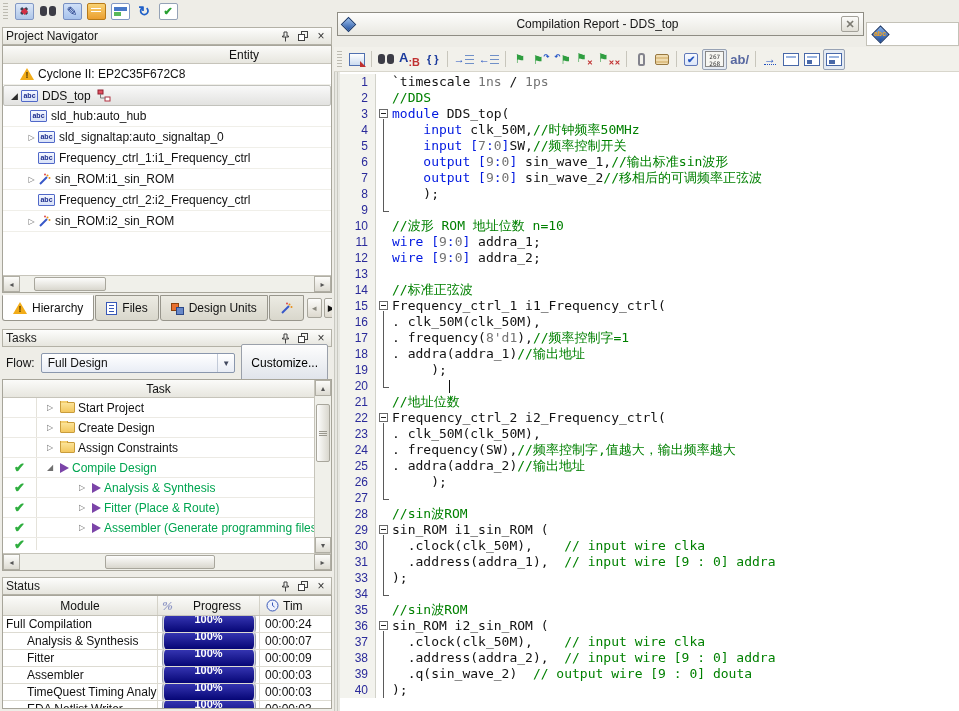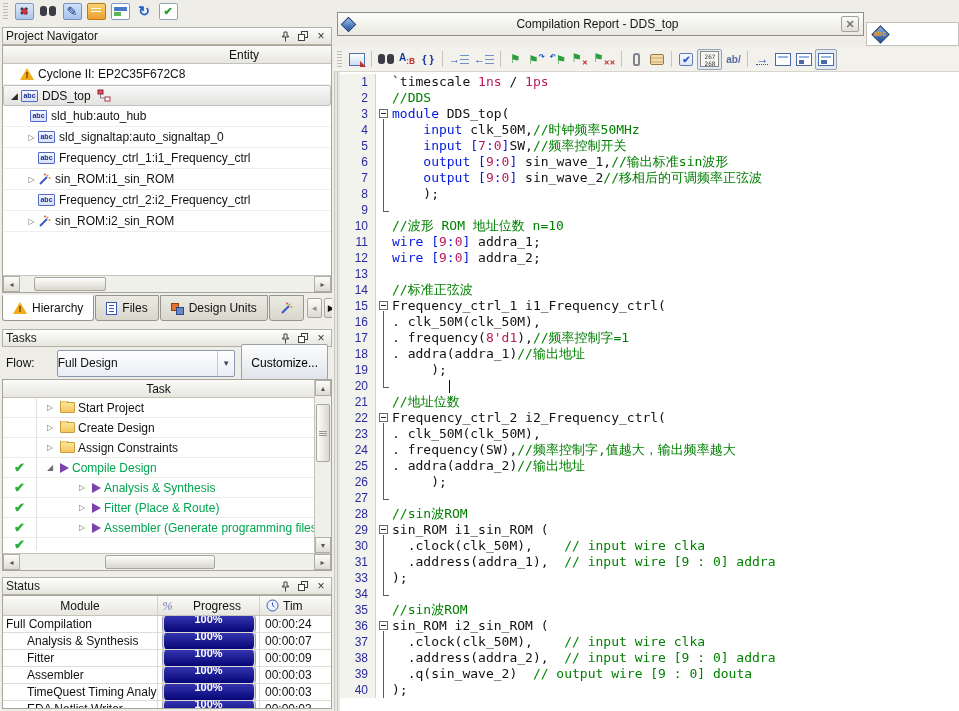--- a/index.html
+++ b/index.html
@@ -78,22 +78,22 @@
   .du-ic::before{content:"";position:absolute;left:0;top:1px;width:6px;height:6px;background:#e87030;border:1px solid #8c4210;}
   .du-ic::after{content:"";position:absolute;left:5px;top:5px;width:6px;height:6px;background:#6888c8;border:1px solid #2c4888;}
   .tab-arrows{margin-left:auto;display:flex;align-items:center;gap:2px;padding-left:2px;}
   .tarr{width:15px;height:20px;border:1px solid #a8a69c;border-radius:2px;background:linear-gradient(#fcfcfa,#ddd9ce);
         font-size:9px;display:flex;align-items:center;justify-content:center;color:#8a887e;}
   .tarr.dark{color:#111;}
 
   
   #tasks-title{top:329px;}
   .flow-row{position:absolute;left:2px;top:349px;width:330px;height:28px;display:flex;align-items:center;gap:6px;padding:0 4px;}
-  .combo{flex:1;height:27px;border:1px solid #8a97ad;border-radius:2px;background:linear-gradient(#ffffff,#e9edf5);
-         display:flex;align-items:center;position:relative;margin-left:16px;}
+  .combo{flex:1;height:20px;border:1px solid #8a97ad;border-radius:2px;background:linear-gradient(#ffffff,#e9edf5);
+         display:flex;align-items:center;padding-left:6px;position:relative;}
   .combo .cbtn{margin-left:auto;width:17px;height:100%;display:flex;align-items:center;justify-content:center;
                font-size:8px;color:#40485e;border-left:1px solid #c2cad8;}
   .pushbtn{height:38px;border:1px solid #9aa0aa;border-radius:2px;background:linear-gradient(#fdfdfd,#dfe3ea);padding:8px 9px;font-size:12px;}
   #tasks-body{top:379px;height:192px;}
   .task-colhead{position:absolute;top:0;left:0;right:17px;height:18px;}
   .task-colhead span{flex:1;text-align:center;}
   #task-rows{position:absolute;top:18px;left:0;right:17px;bottom:17px;overflow:hidden;}
   .task-row{height:20px;display:flex;align-items:center;border-bottom:1px solid #eceae4;}
   .task-row.partial{height:12px;overflow:hidden;border-bottom:none;}
   .task-check{width:34px;flex:none;display:flex;align-items:center;justify-content:center;align-self:stretch;border-right:1px solid #e4e2da;}
@@ -142,21 +142,21 @@
   .mdi-close{width:18px;height:16px;border:1px solid #a3a199;border-radius:2px;background:linear-gradient(#fbfbf9,#e1dfd6);
              color:#7c7a72;font-size:11px;font-weight:bold;display:flex;align-items:center;justify-content:center;}
   .mdi-bar2{position:absolute;left:866px;top:22px;right:0;height:24px;background:#fff;border:1px solid #c4c2b8;
             display:flex;align-items:center;padding-left:5px;}
 
   .ed-toolbar{position:absolute;left:334px;top:47px;right:0;height:25px;background:#f2f1eb;border-bottom:1px solid #d8d6cc;
               display:flex;align-items:center;gap:1px;padding-left:3px;}
   .ebtn{height:21px;min-width:20px;border:none;background:transparent;display:flex;align-items:center;justify-content:center;padding:0 2px;}
   .ebtn.pressed{border:1px solid #97a2b4;background:#e4eaf2;border-radius:2px;}
   .esep{width:1px;height:16px;background:#c8c6bc;margin:0 3px;}
-  .ic-txt{font-size:10px;font-weight:bold;color:#1a3a9c;white-space:nowrap;}
+  .ic-txt{font-size:13px;font-weight:bold;color:#1a3a9c;white-space:nowrap;}
   .ic-win{position:relative;width:16px;height:13px;border:1px solid #5070b0;background:linear-gradient(#ffffff,#ccdcf0);}
   .ic-win::after{content:"";position:absolute;right:-2px;bottom:-2px;width:0;height:0;border-left:6px solid #c03030;border-top:6px solid transparent;}
   .lines3{display:inline-block;width:9px;height:9px;background:repeating-linear-gradient(#7090c8 0 1px,transparent 1px 4px);}
   .arr{color:#2050c0;font-weight:bold;font-size:11px;}
   .flag{color:#2f9e40;font-size:12px;line-height:1;}
   .flag sub{font-size:7px;color:#c03030;font-weight:bold;}
   .flag sup{font-size:7px;color:#2858c8;font-weight:bold;}
   .ic-clip{display:inline-block;width:7px;height:13px;border:2px solid #83838d;border-radius:3px 3px 2px 2px;}
   .ic-scroll{display:inline-block;width:14px;height:11px;border:1px solid #987840;border-radius:2px;
              background:repeating-linear-gradient(#f0dcb0 0 2px,#dfc186 2px 4px);}
@@ -178,21 +178,21 @@
       color:#2a2a9a;font:12px/16px "Liberation Sans",sans-serif;}
   .fold{flex:none;width:16px;position:relative;}
   .fbox{position:absolute;left:3px;top:3px;width:9px;height:9px;border:1px solid #6a6a6a;background:#fff;}
   .fbox::after{content:"";position:absolute;left:1px;right:1px;top:3px;height:1px;background:#222;}
   .fl{position:absolute;background:#5a5a5a;}
   .fl-b{left:7px;top:13px;bottom:0;width:1px;}
   .fl-full{left:7px;top:0;bottom:0;width:1px;}
   .fl-t{left:7px;top:0;height:9px;width:1px;}
   .fl-h{left:7px;top:9px;width:6px;height:1px;}
   .codetext{flex:1;}
-  .k{color:#0018e0;} .c{color:#008000;} .n{color:#be185d;} .b{color:#0018e0;} .p{color:#111;}
+  .k{color:#0018e0;} .c{color:#008000;} .n{color:#737373;} .b{color:#0018e0;} .p{color:#111;}
   .caret{display:inline-block;width:1px;height:13px;margin-left:57px;background:#111;vertical-align:middle;}
 </style>
 </head>
 <body>
 
 <div class="app">
 
   <div class="main-toolbar">
     <span class="grip"></span>
     <button class="tbtn">

